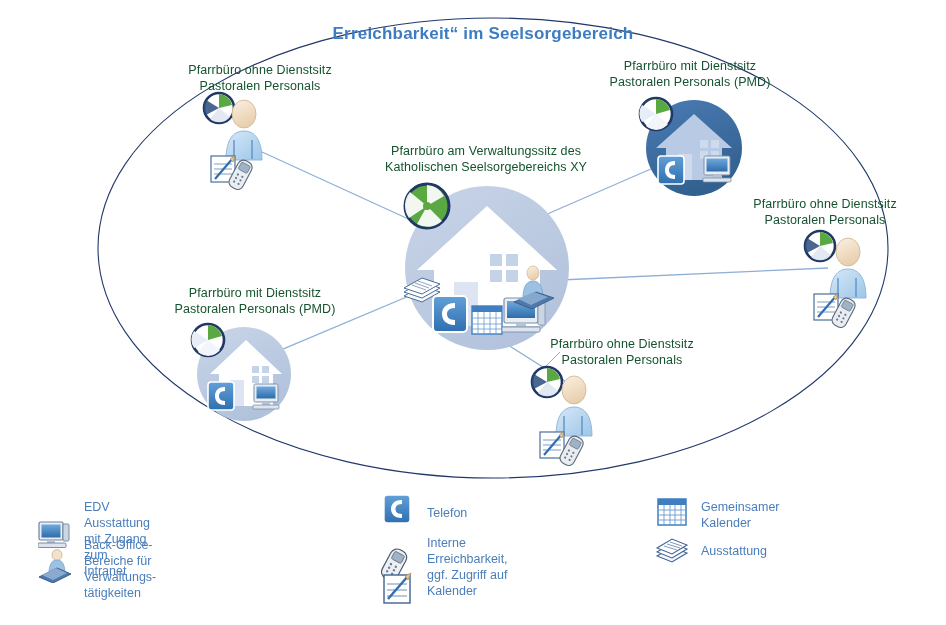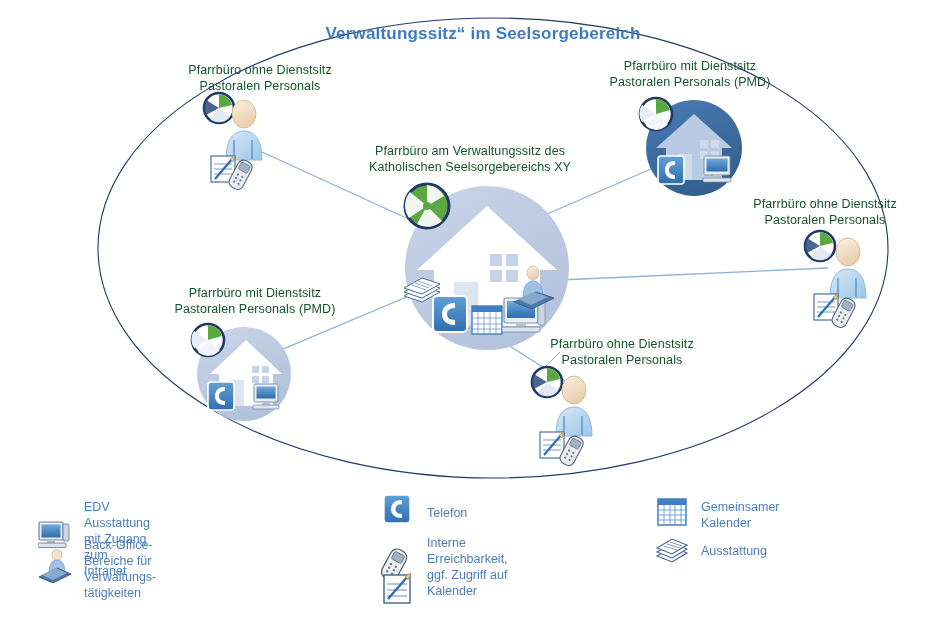--- a/index.html
+++ b/index.html
@@ -78,21 +78,21 @@
       <line x1="428" y1="288" x2="238" y2="368"></line>
       <line x1="500" y1="340" x2="576" y2="388"></line>
     </g>
 
     <g stroke="#8fb0d4" stroke-width="1" fill="none">
       <line x1="560" y1="352" x2="540" y2="372"></line>
     </g>
   </svg>
 
   <div id="title">
-    <div>Verwaltungssitz“ im Seelsorgebereich</div>
+    <div>Erreichbarkeit“ im Seelsorgebereich</div>
   </div>
 
   <div class="lbl" style="left:130px;top:62px;width:260px;">
     <div>Pfarrbüro ohne Dienstsitz</div>
     <div>Pastoralen Personals</div>
   </div>
   <svg class="node" style="left:195px;top:88px;" width="110" height="104" viewBox="0 0 110 104">
 
     <g>
       <circle cx="24" cy="20" r="15" fill="#ffffff" stroke="#1f3864" stroke-width="2.6"></circle>
@@ -160,21 +160,21 @@
     </g>
 
     <g transform="translate(76,62)">
       <rect x="0" y="0" width="26" height="19" rx="1.5" fill="#e9eef5" stroke="#7b8fa8" stroke-width="1"></rect>
       <rect x="2.5" y="2.5" width="21" height="13" fill="url(#gMonitor)"></rect>
       <rect x="9" y="19" width="8" height="3" fill="#b7c3d3"></rect>
       <rect x="-1" y="22" width="28" height="4" rx="1" fill="#dde4ee" stroke="#7b8fa8" stroke-width="0.8"></rect>
     </g>
   </svg>
 
-  <div class="lbl" style="left:340px;top:143px;width:260px;">
+  <div class="lbl" style="left:356px;top:143px;width:260px;">
     <div>Pfarrbüro am Verwaltungssitz des</div>
     <div>Katholischen Seelsorgebereichs XY</div>
   </div>
   <svg class="node" style="left:390px;top:178px;" width="190" height="182" viewBox="0 0 190 182">
     <circle cx="97" cy="90" r="82" fill="url(#gMainCircle)"></circle>
 
     <g>
       <path d="M97 28 L167 92 L150 92 L150 148 L44 148 L44 92 L27 92 Z" fill="#ffffff"></path>
       <rect x="64" y="104" width="24" height="44" fill="#dce5f1"></rect>
       <g fill="#c5d3e8">

